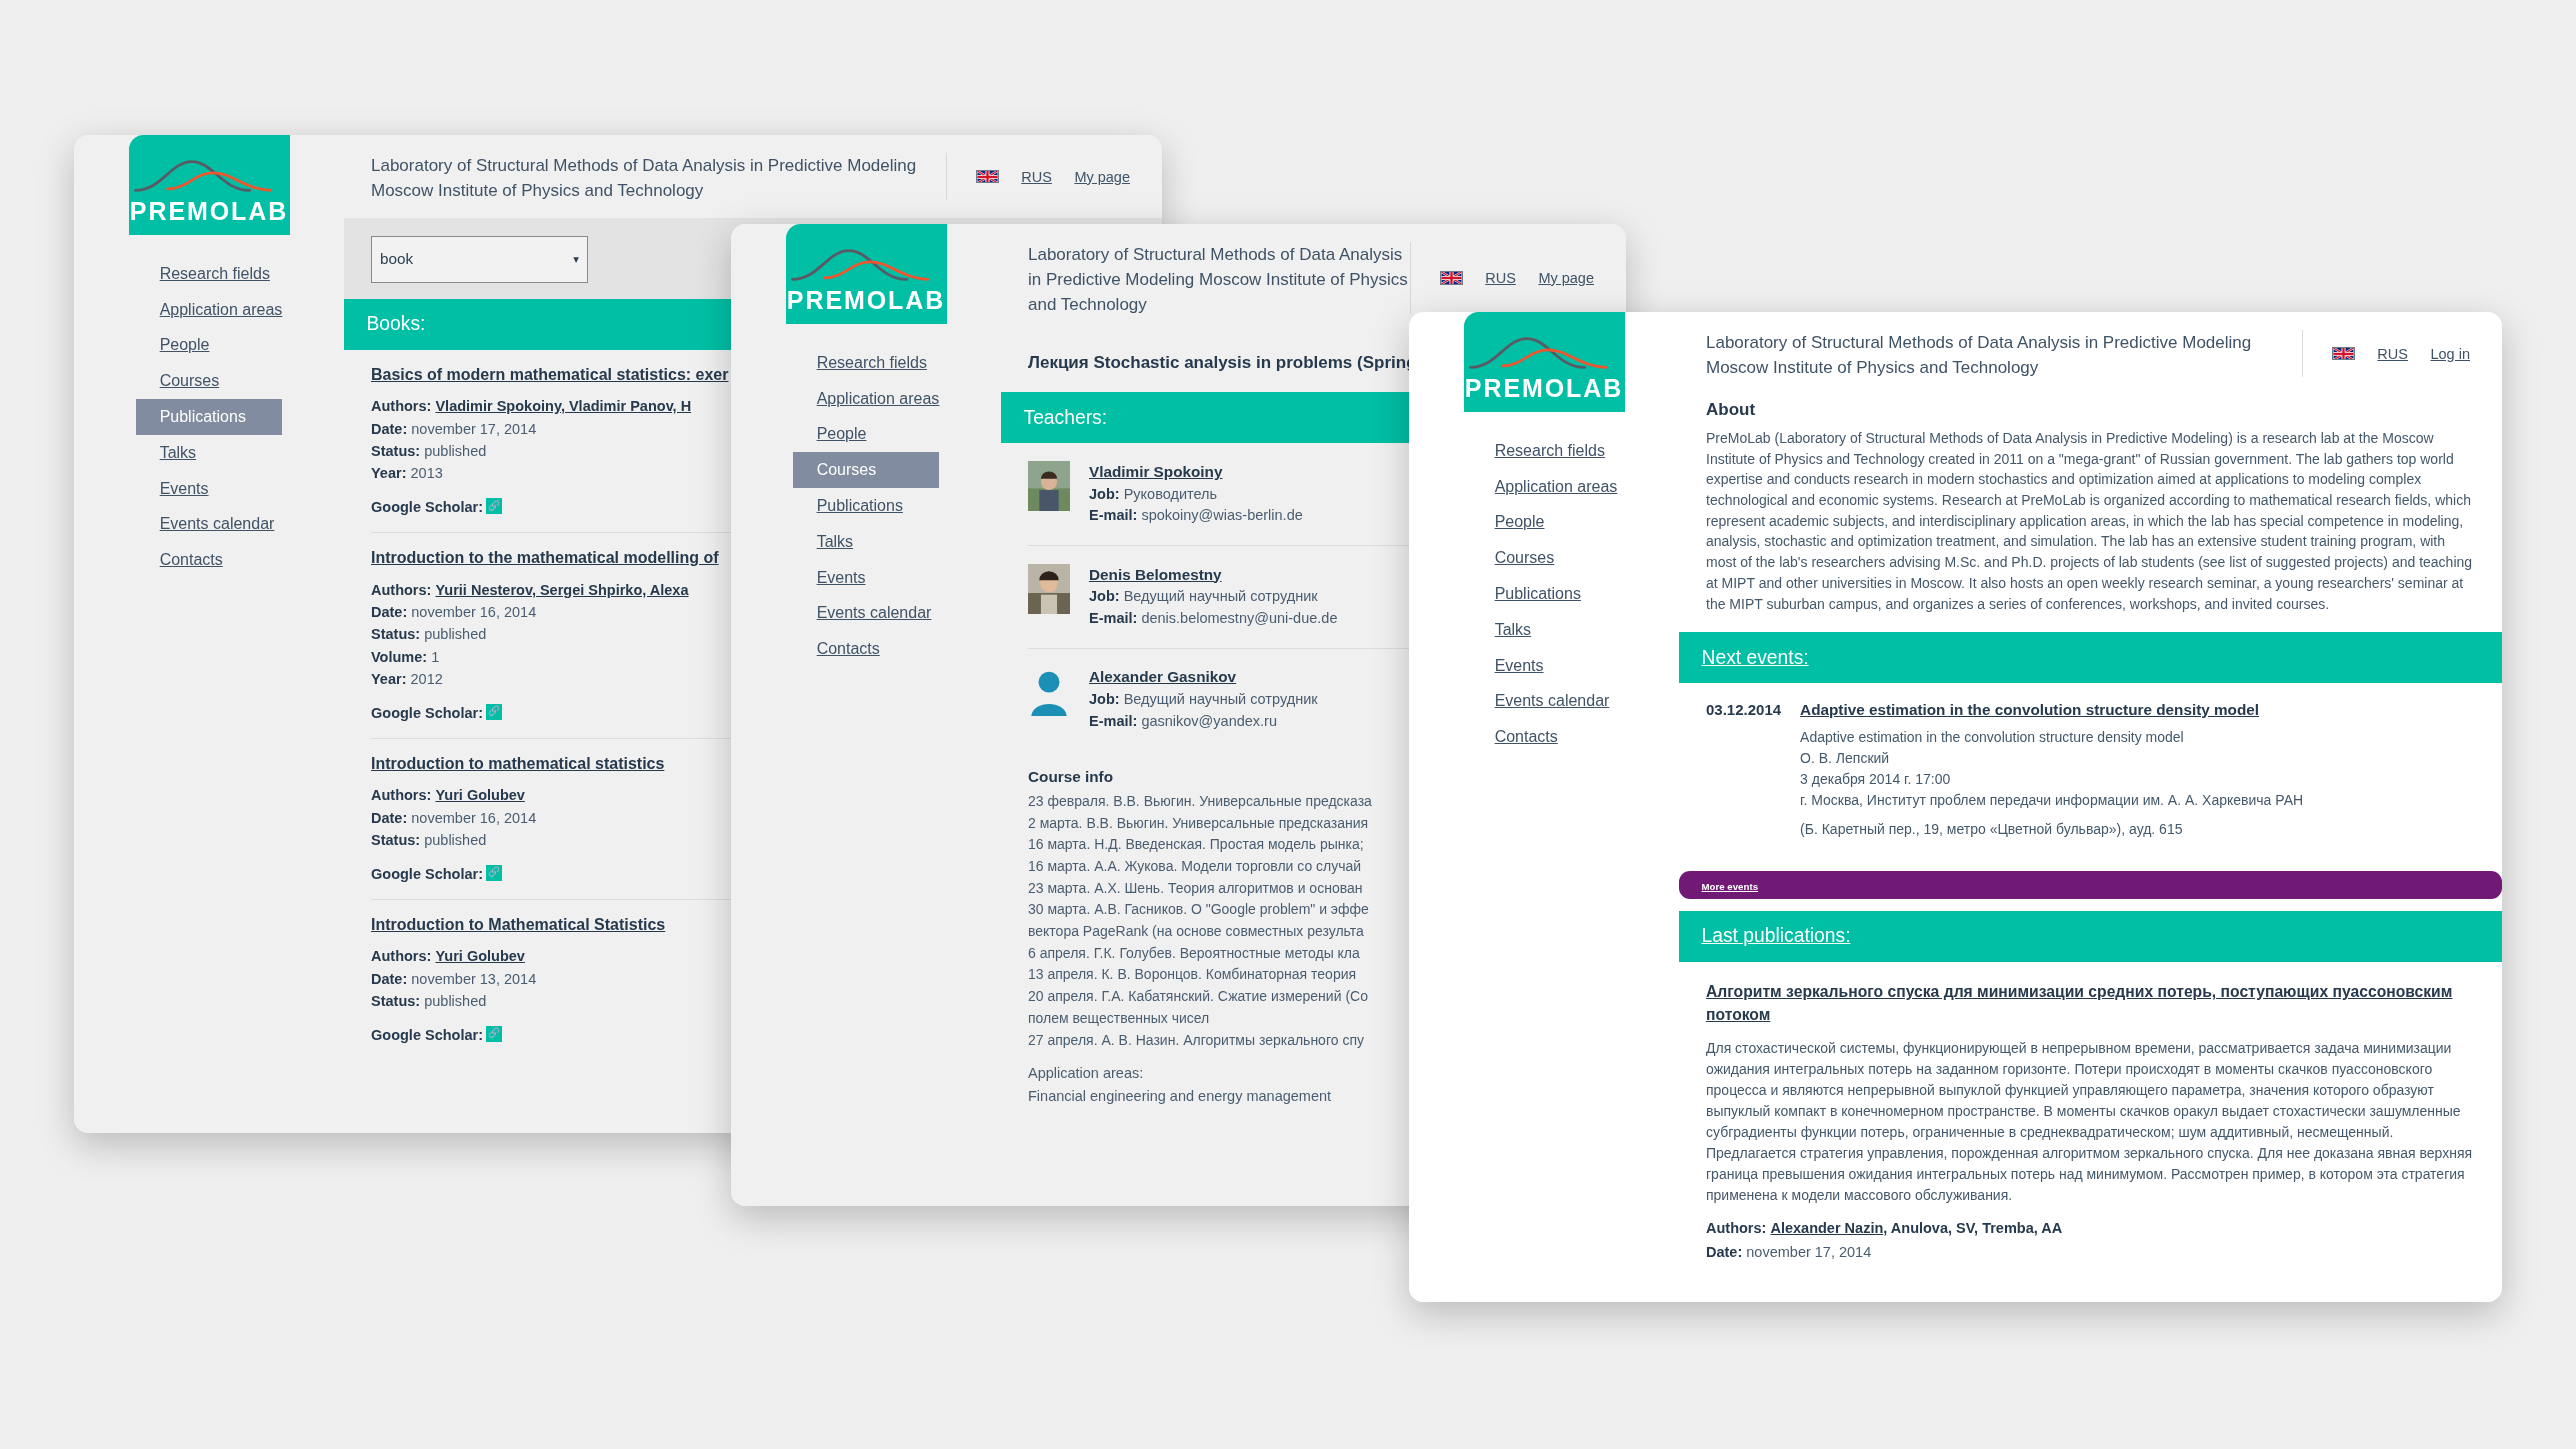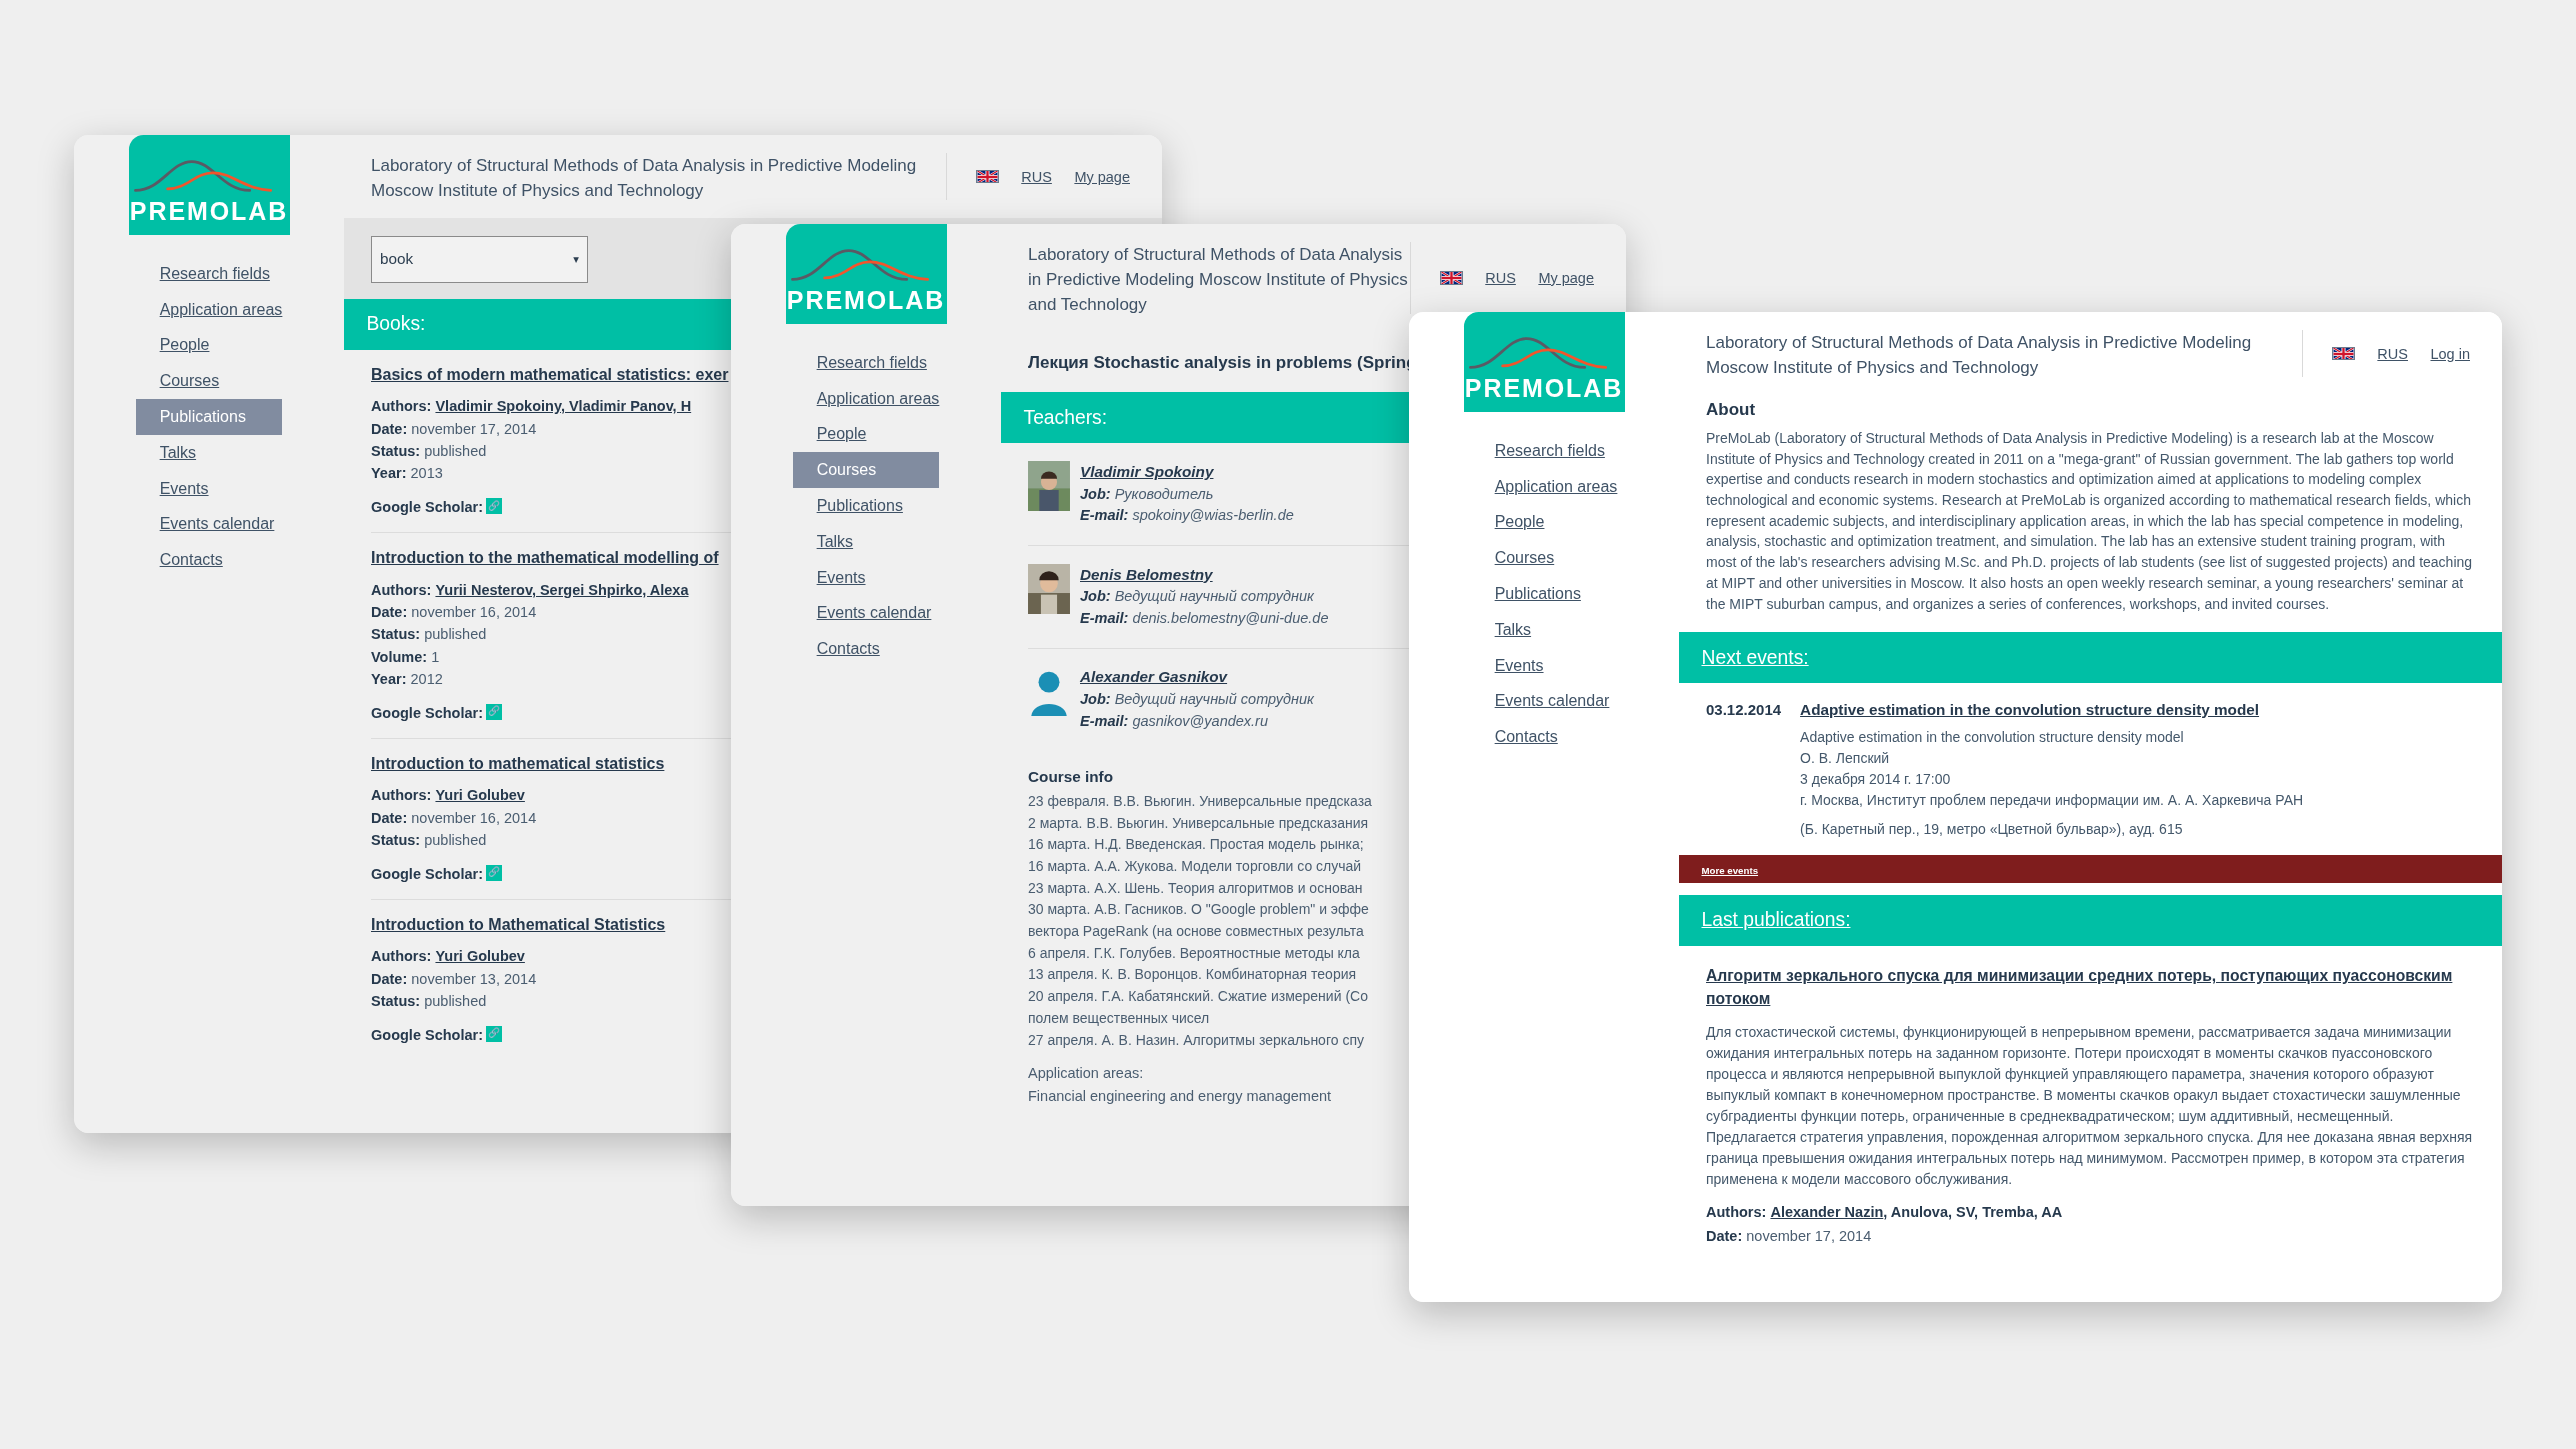--- a/index.html
+++ b/index.html
@@ -188,46 +188,46 @@
     cursor: pointer;
   }
   .caret { font-size: 11.3px; color: #2c3e50; }
 
   
   .course-head {
     font-size: 17px; font-weight: bold; color: #26394d;
     padding: 21px 0 19.3px 27px;
   }
   .teacher {
-    display: flex; gap: 10px;
+    display: flex; gap: 19px;
     padding: 17.7px 0 17.7px 0;
     border-bottom: 0.8px solid #dcdcdc;
-    font-style: italic;
   }
   .teacher:last-child { border-bottom: none; }
   .tphoto { width: 42px; height: 50px; flex: 0 0 42px; background: #cfd6dc; }
   .tinfo { font-size: 14.5px; color: #4a5d70; line-height: 1.5; }
   .tname { font-size: 15.3px; font-weight: bold; color: #26394d; text-decoration: underline; }
   .tinfo b { color: #26394d; }
 
   .ci-head { font-size: 15.3px; font-weight: bold; color: #26394d; margin-bottom: 4.8px;}
   .ci-line { font-size: 14px; color: #4a5d70; line-height: 1.55; white-space: nowrap; }
   .aa { font-size: 14.5px; color: #4a5d70; line-height: 1.55; }
 
   
   .about-h { font-size: 17px; font-weight: bold; color: #26394d; margin-bottom: 8px; }
   .about-p { font-size: 14px; color: #44586b; line-height: 1.48; }
 
   .evrow { display: flex; gap: 19px; padding: 17.7px 0 6.4px 0; }
   .evdate { font-size: 15px; font-weight: bold; color: #26394d; flex: 0 0 auto; }
   .evtitle { font-size: 15.3px; font-weight: bold; color: #26394d; text-decoration: underline; }
   .evbody { font-size: 14px; color: #44586b; line-height: 1.5; margin-top: 8px; }
   .morebar {
-    background: #7f1d1d; padding: 6.4px 0 6.4px 22.5px;
-    margin-top: 9px;
+    background: #701a75; padding: 6.4px 0 6.4px 22.5px;
+    margin-top: 25px;
+    border-radius: 11px;
   }
   .morebar a { color: #ffffff; font-size: 9.7px; font-weight: bold; text-decoration: underline; }
 
   .lp-title {
     font-size: 15.7px; font-weight: bold; color: #26394d;
     text-decoration: underline; line-height: 1.45; margin-bottom: 11.3px;
   }
   .lp-abs { font-size: 14px; color: #44586b; line-height: 1.5; }
   .lp-meta { font-size: 14.5px; color: #4a5d70; line-height: 1.6; margin-top: 11.3px; }
   .lp-meta b { color: #26394d; }

